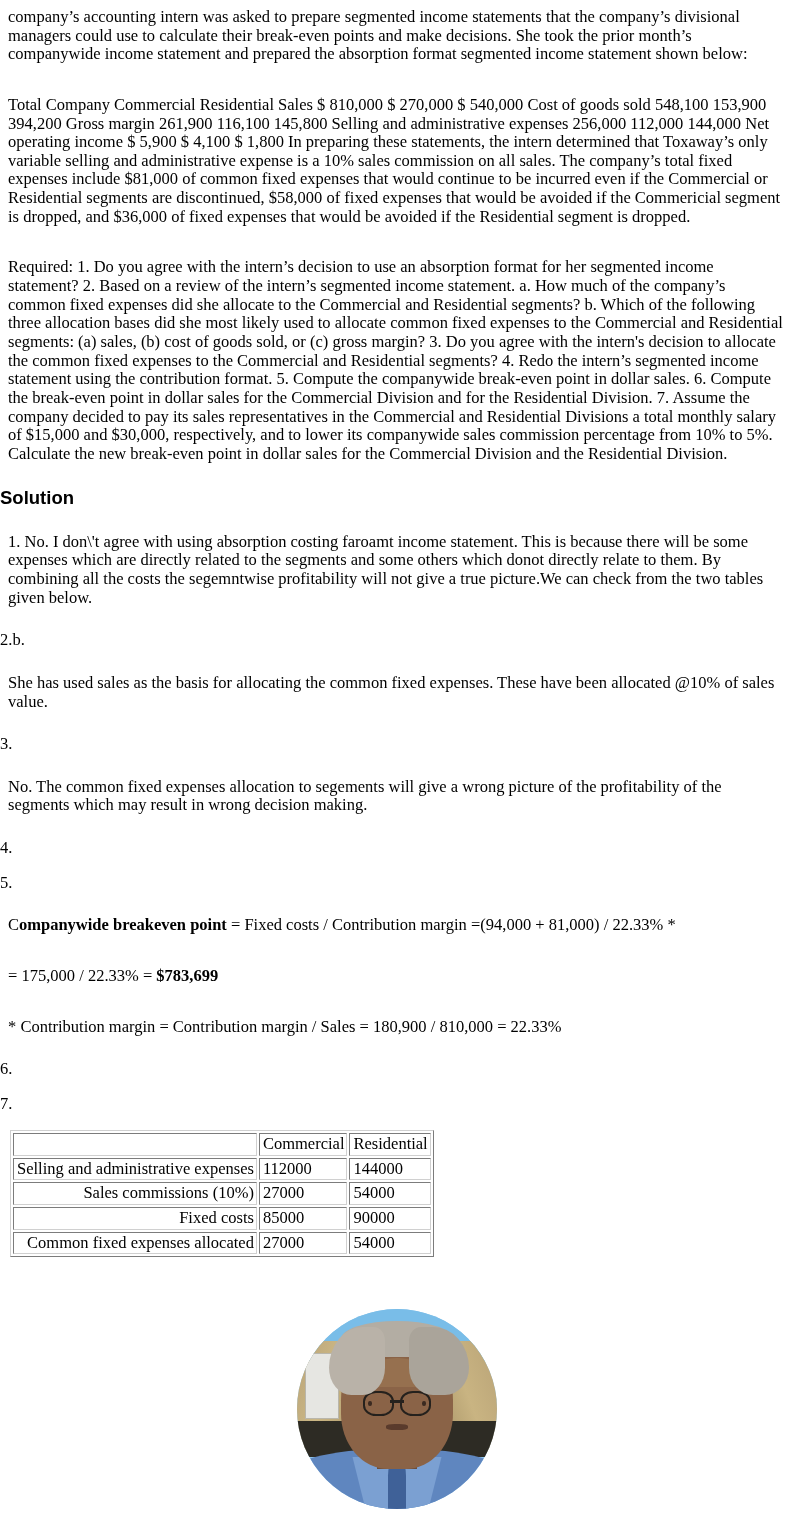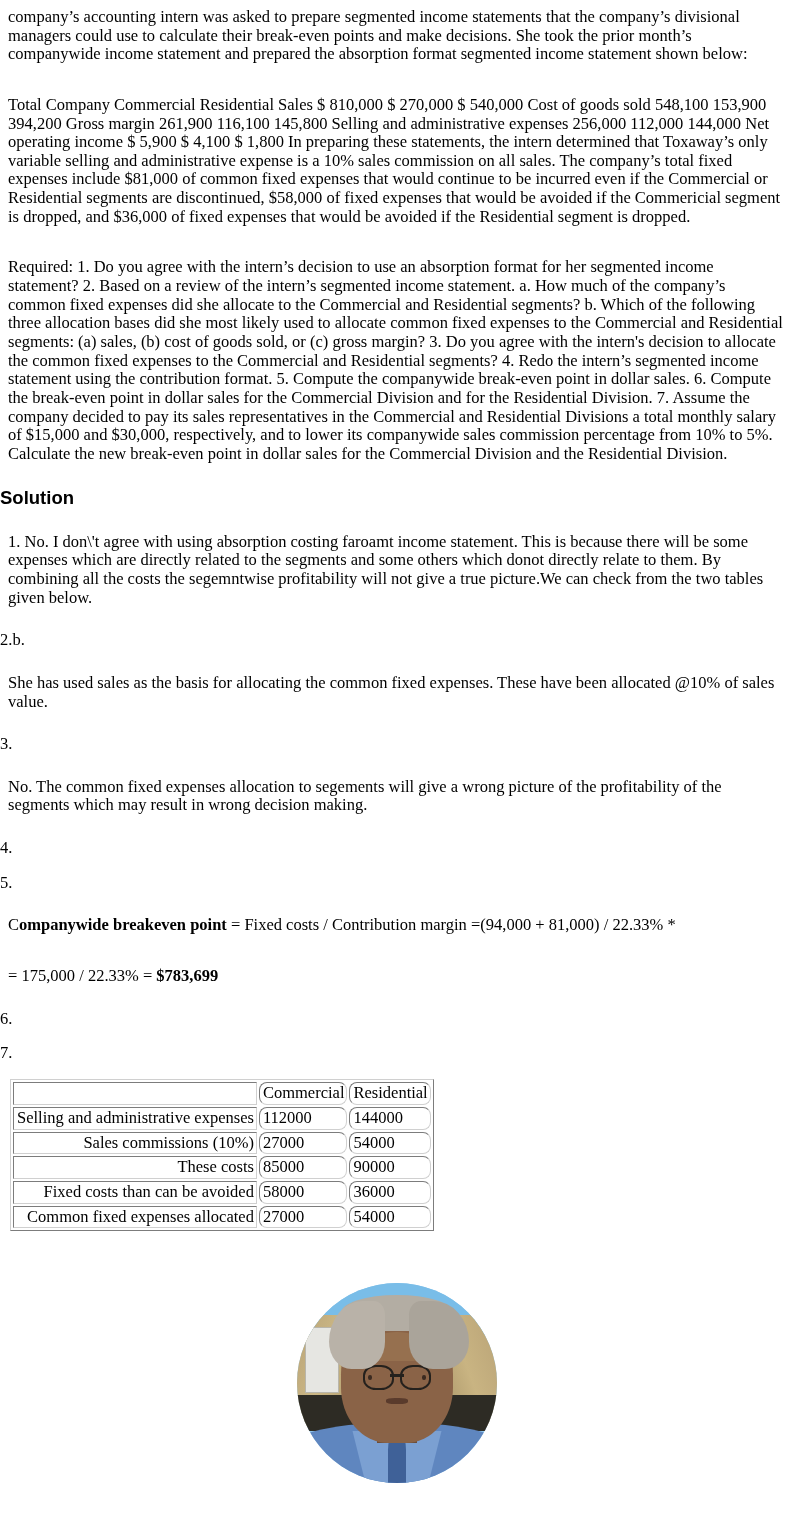--- a/index.html
+++ b/index.html
@@ -56,21 +56,21 @@
     font-size: 16.5px;
     line-height: 1.13;
   }
   table.seg-table td {
     border: 1px inset #d0d0d0;
     padding: 1px 2px 1px 3px;
     vertical-align: top;
     white-space: nowrap;
   }
   table.seg-table td.c-label { width: 236px; text-align: right; }
-  table.seg-table td.c-val   { width: 74px; border-radius: 8px; }
+  table.seg-table td.c-val   { width: 74px; }
   table.seg-table td.empty   { height: 19px; }
 
   
   .avatar-wrap {
     text-align: center;
     margin-top: 52px;
   }
   .avatar {
     display: inline-block;
     position: relative;
@@ -168,20 +168,21 @@
   <p class="para">No. The common fixed expenses allocation to segements will give a wrong picture of the profitability of the segments which may result in wrong decision making.</p>
 
   <p class="num-line">4.</p>
 
   <p class="num-line">5.</p>
 
   <p class="para"><span>C</span><span class="b">ompanywide breakeven point</span><span> = Fixed costs / Contribution margin =(94,000 + 81,000) / 22.33% *</span></p>
 
   <p class="para"><span>= 175,000 / 22.33% = </span><span class="b">$783,699</span></p>
 
+  <p class="para">* Contribution margin = Contribution margin / Sales = 180,900 / 810,000 = 22.33%</p>
 
   <p class="num-line">6.</p>
 
   <p class="num-line">7.</p>
 
   <table class="seg-table">
     <tbody>
       <tr>
         <td class="c-label empty"></td>
         <td class="c-val">Commercial</td>
@@ -191,28 +192,23 @@
         <td class="c-label">Selling and administrative expenses</td>
         <td class="c-val">112000</td>
         <td class="c-val">144000</td>
       </tr>
       <tr>
         <td class="c-label">Sales commissions (10%)</td>
         <td class="c-val">27000</td>
         <td class="c-val">54000</td>
       </tr>
       <tr>
-        <td class="c-label">These costs</td>
+        <td class="c-label">Fixed costs</td>
         <td class="c-val">85000</td>
         <td class="c-val">90000</td>
-      </tr>
-      <tr>
-        <td class="c-label">Fixed costs than can be avoided</td>
-        <td class="c-val">58000</td>
-        <td class="c-val">36000</td>
       </tr>
       <tr>
         <td class="c-label">Common fixed expenses allocated</td>
         <td class="c-val">27000</td>
         <td class="c-val">54000</td>
       </tr>
     </tbody>
   </table>
 
   <div class="avatar-wrap">

